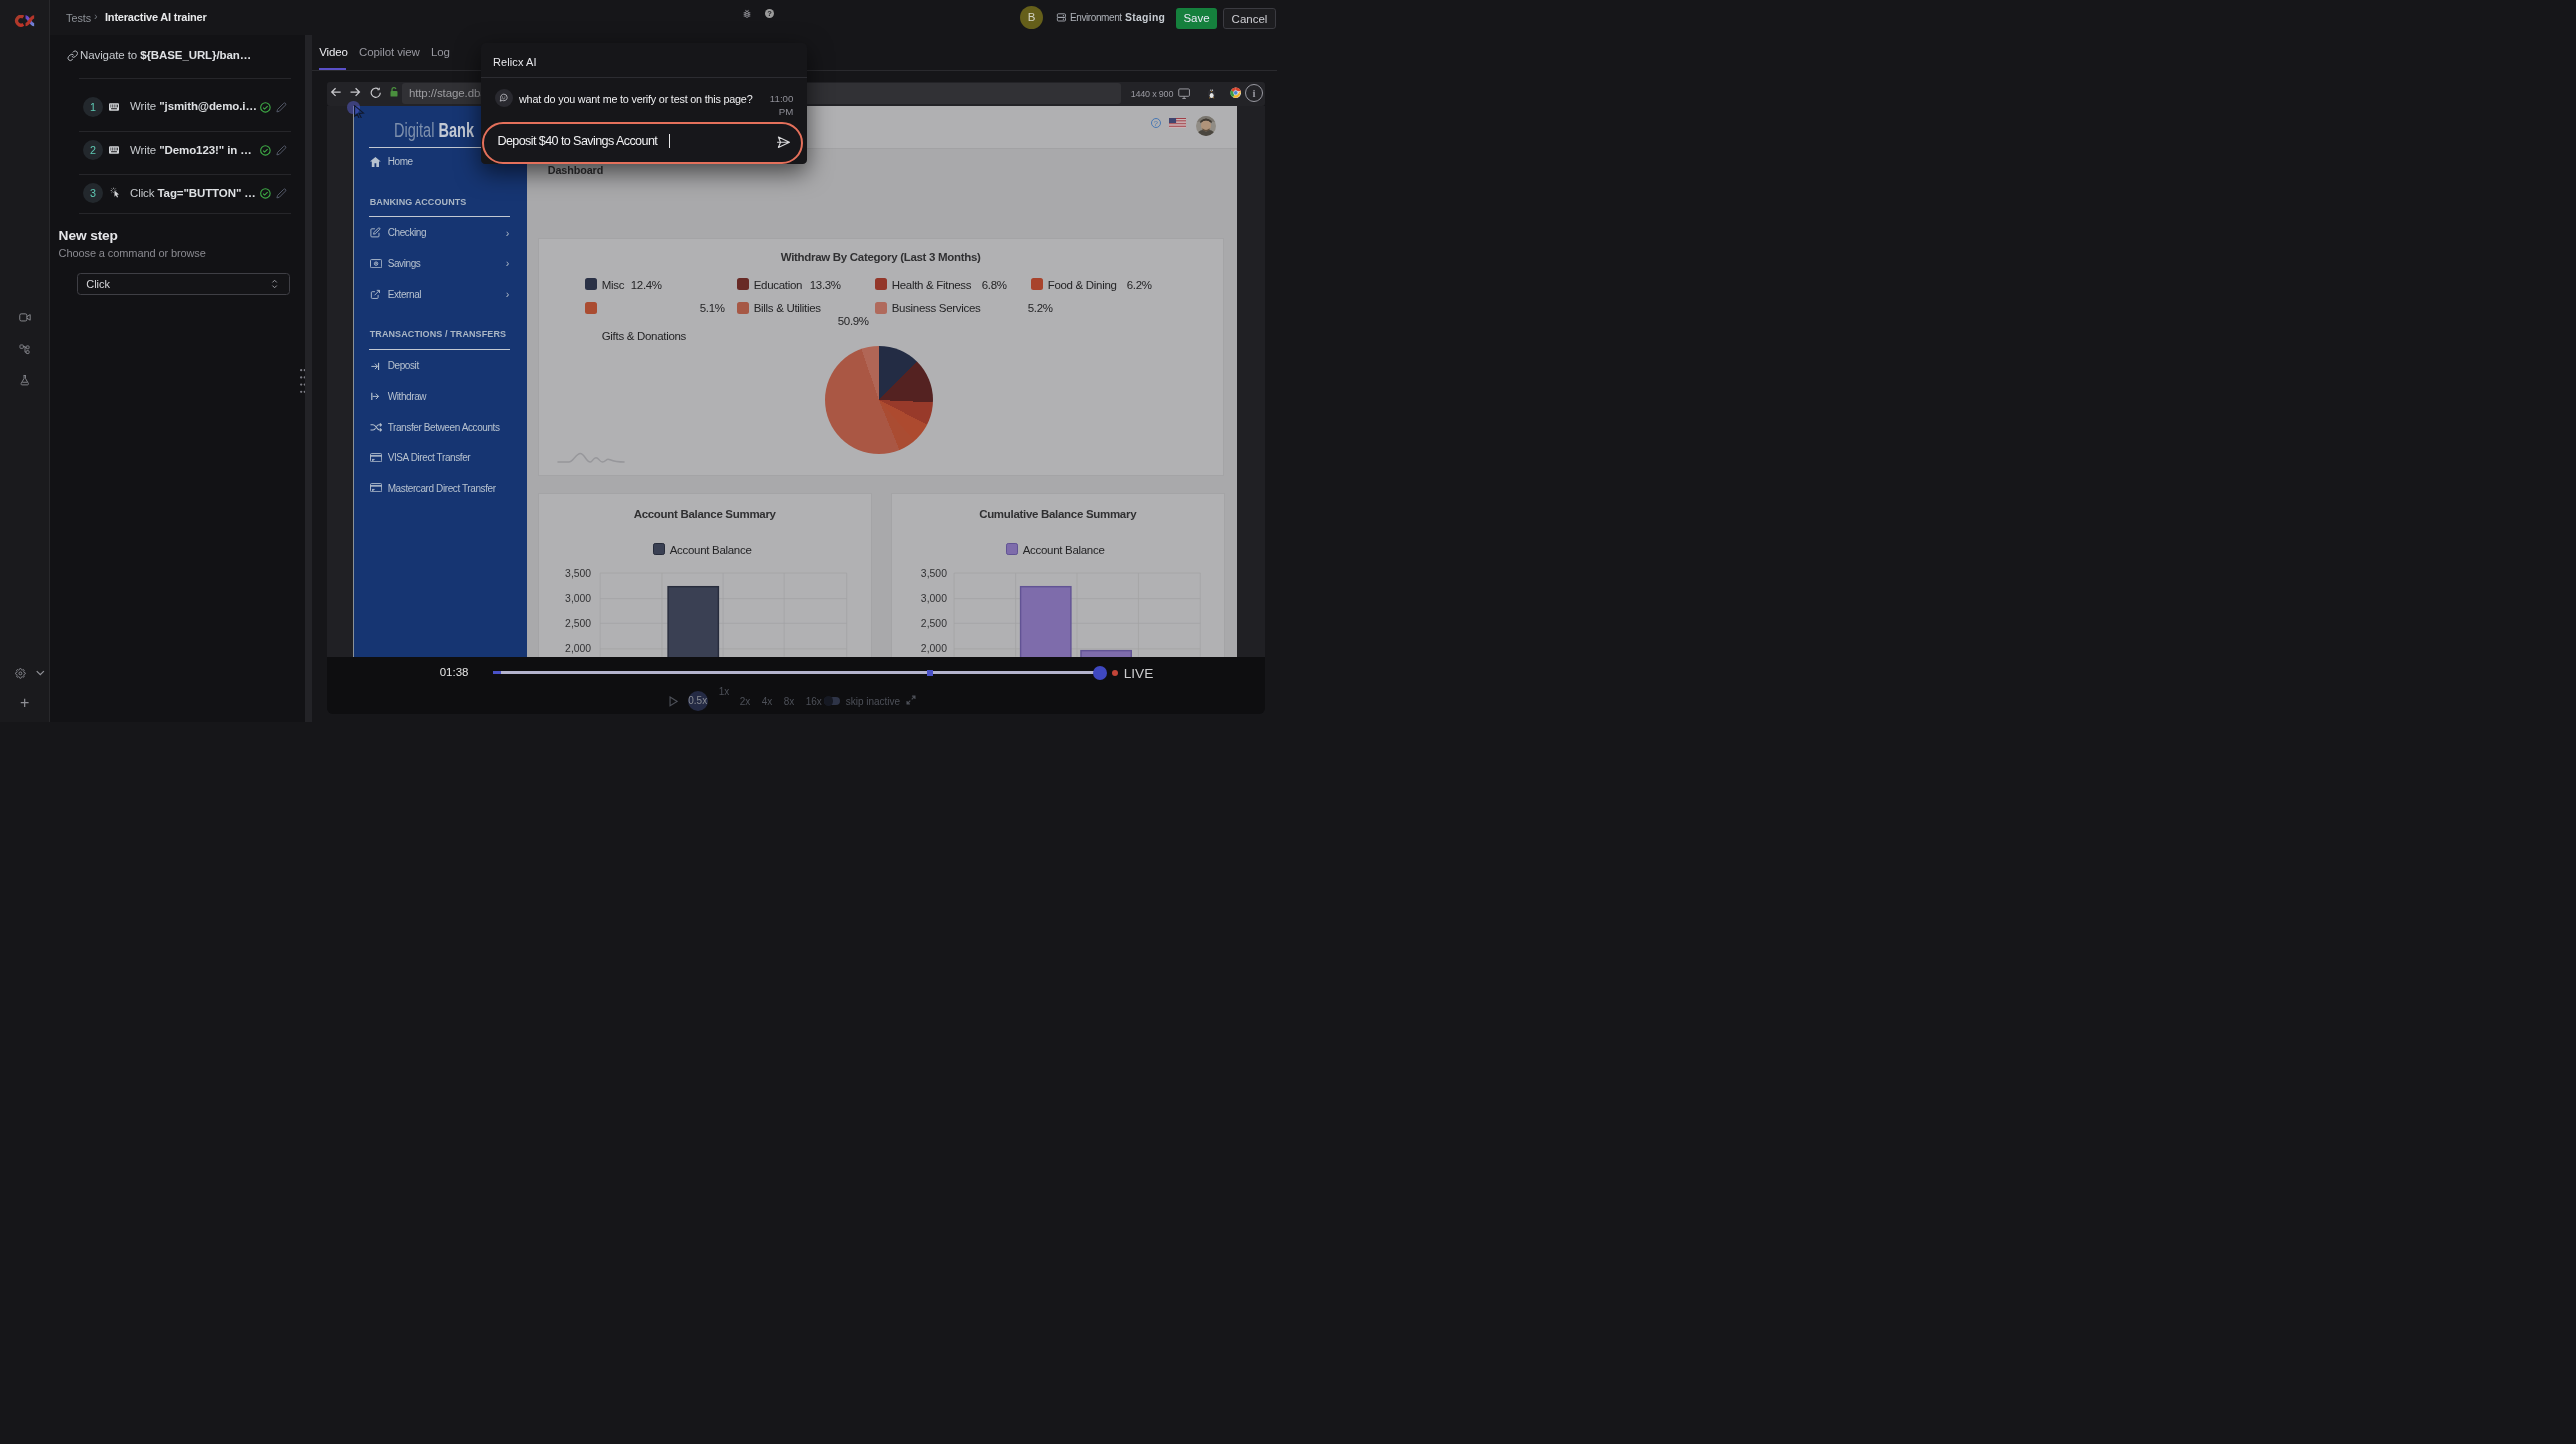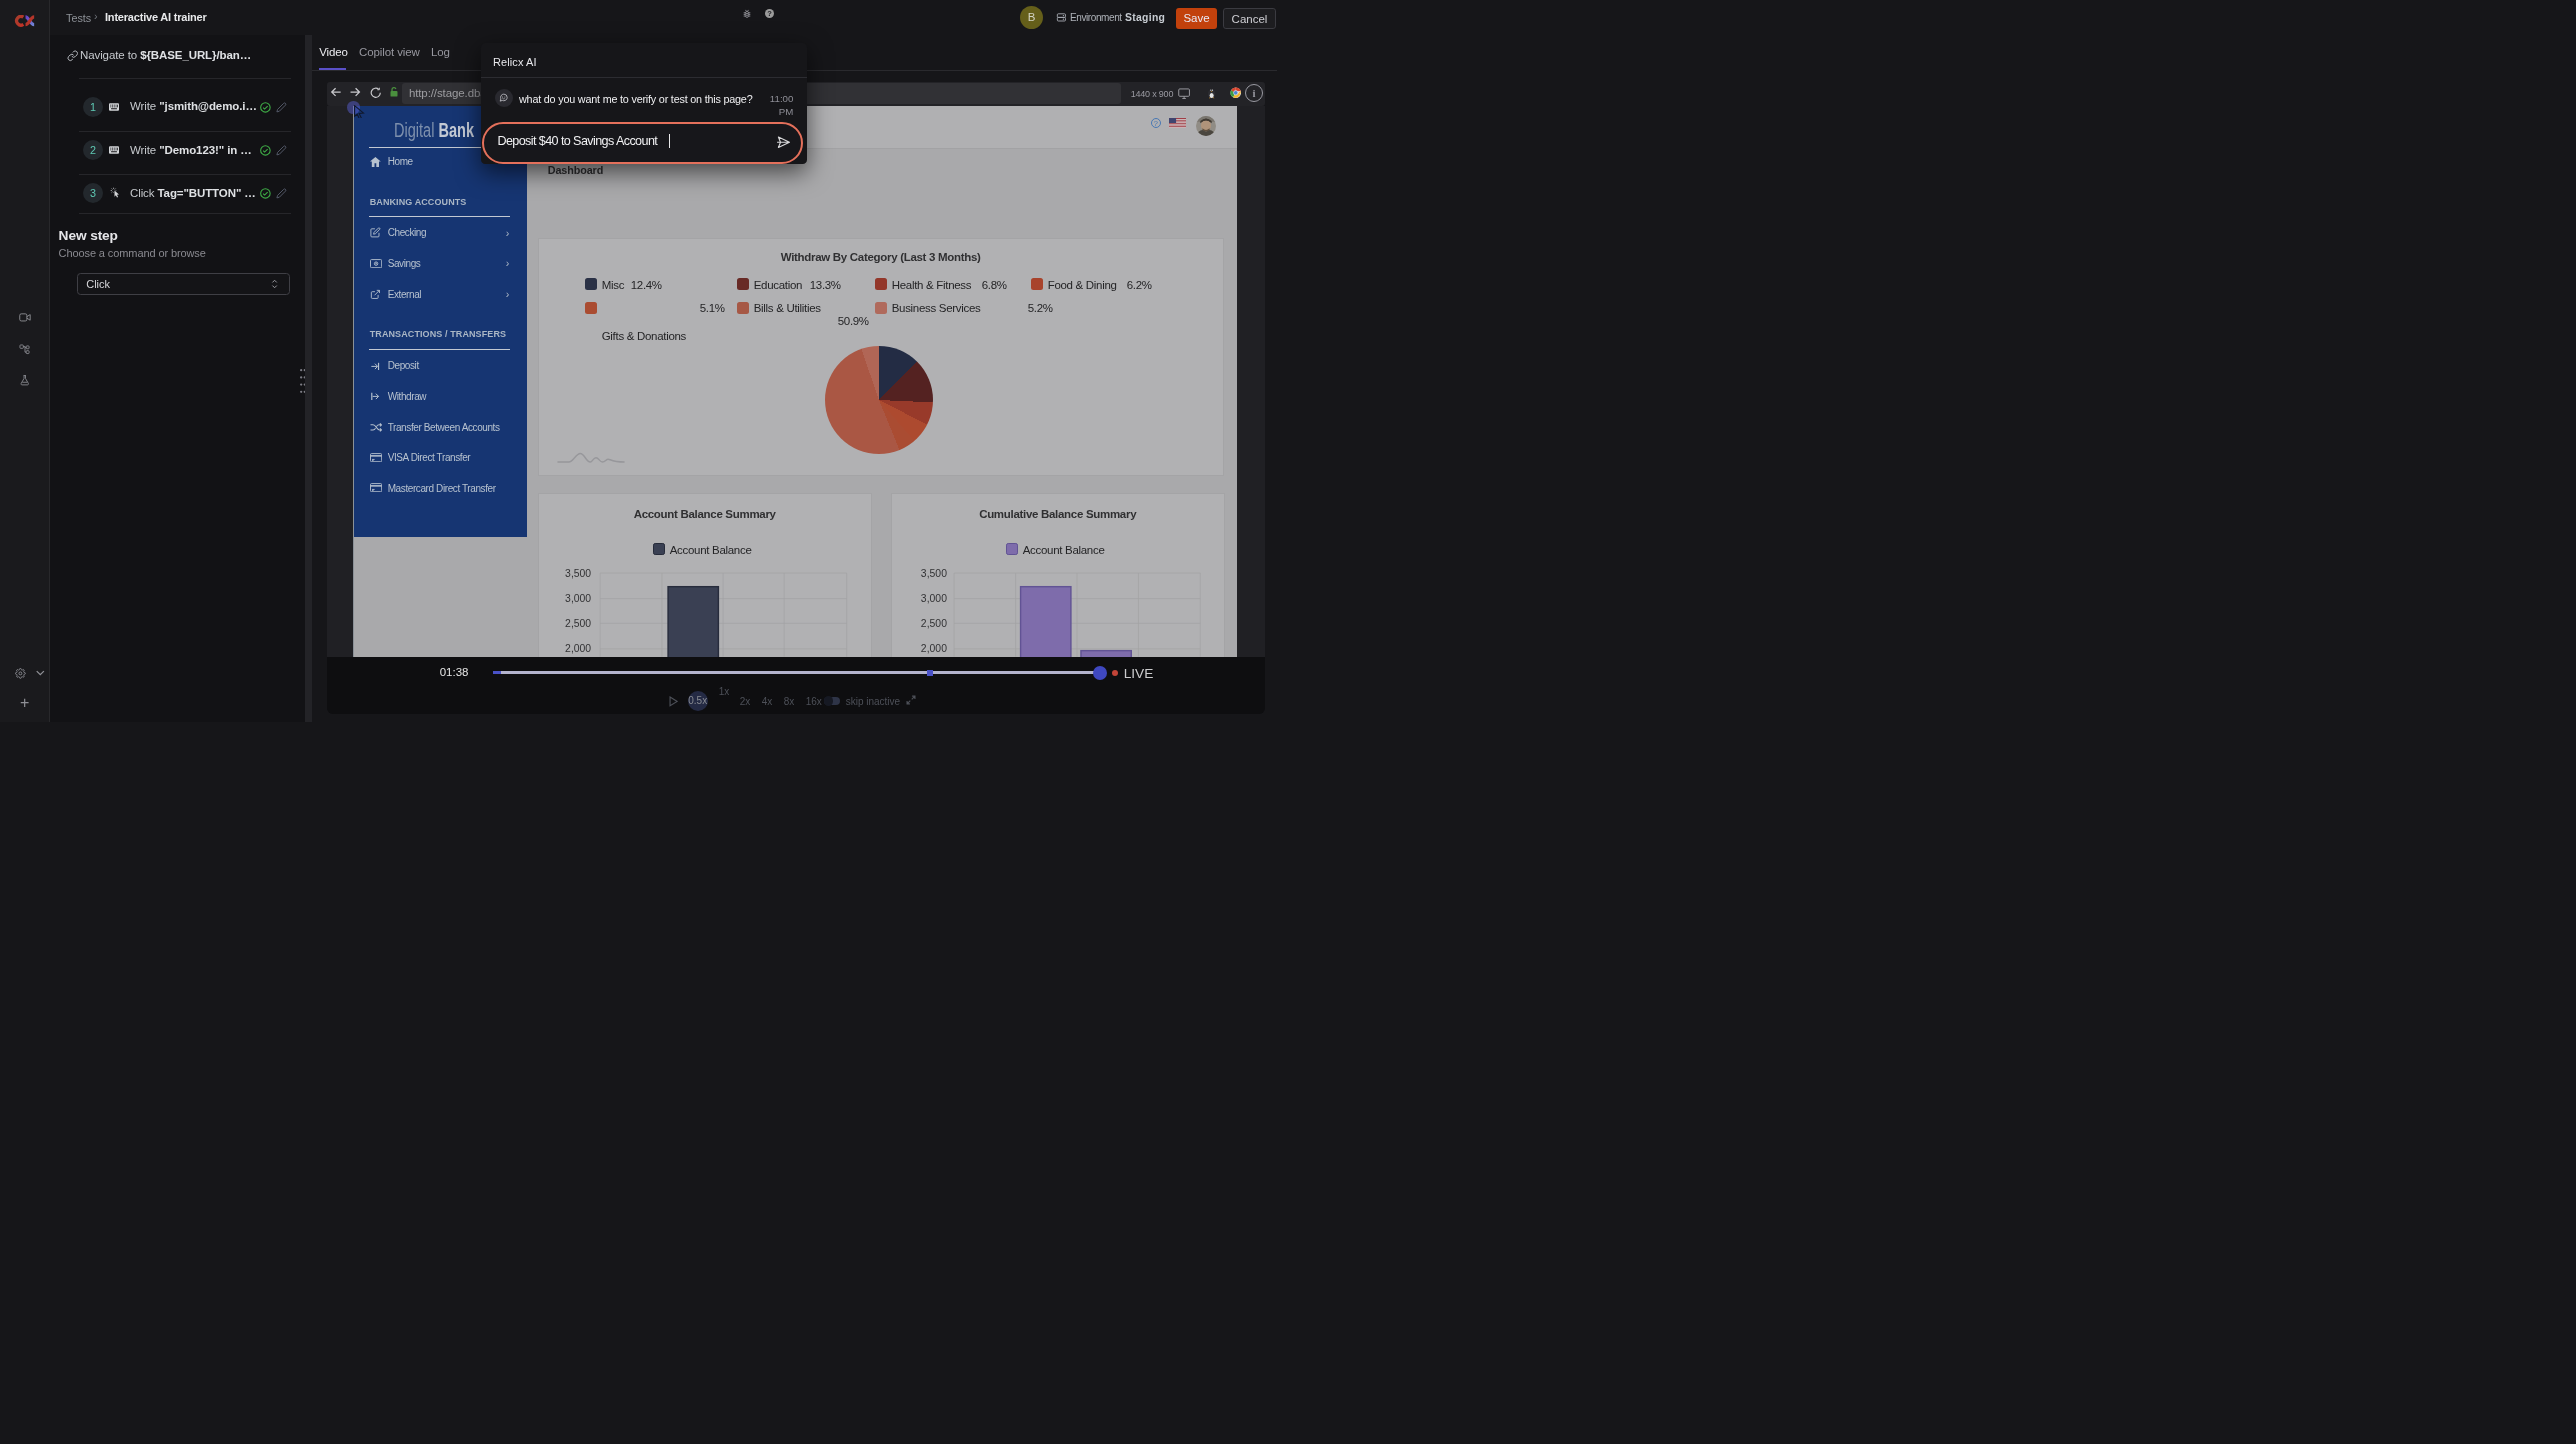--- a/index.html
+++ b/index.html
@@ -23,21 +23,21 @@
   .tab { position:absolute; top:11px; font-size:11.5px; letter-spacing:-0.1px; color:#97979f; }
   #tabline { position:absolute; left:0px; top:35px; width:965px; height:0.7px; background:#2a2a2e; }
   #tabunderline { position:absolute; left:7.2px; top:33px; width:26.6px; height:1.8px; background:#5a50c8; }
 
   #chromebar { position:absolute; left:14.7px; top:47px; width:938px; height:24px; background:#232327; border-radius:2.9px; }
   #urlfield { position:absolute; left:75px; top:1.1px; width:719px; height:21px; background:#313135; border-radius:2.9px; color:#9d9da1; font-size:11.5px; line-height:21px; padding-left:7.2px; letter-spacing:-0.1px; }
   #videobox { position:absolute; left:14.7px; top:71px; width:938px; height:551px; background:#202024; overflow:hidden; }
   #controlbar { position:absolute; left:14.7px; top:622px; width:938px; height:57px; background:#0e0e10; border-radius:0 0 5.8px 5.8px; }
 
   #bankpage { position:absolute; left:26px; top:0px; width:884px; height:551px; background:#a9a9ab; border-left:0.7px solid #8b9197; overflow:hidden; }
-  #banksidebar { position:absolute; left:0px; top:0px; width:173px; height:431px; background:#163572; }
+  #banksidebar { position:absolute; left:0px; top:0px; width:173px; height:551px; background:#163572; }
   .bnav { position:absolute; left:34px; font-size:10px; letter-spacing:-0.4px; color:#b7c2cf; white-space:nowrap; }
   .bhead { position:absolute; left:16px; font-size:9px; font-weight:bold; color:#aab6c5; letter-spacing:0.1px; white-space:nowrap; }
   .bhr { position:absolute; left:15px; width:141px; height:1.4px; background:#c2c8d2; }
   .chev { position:absolute; left:152px; color:#aab6c5; font-size:10.8px; }
   #bankhead { position:absolute; left:173px; top:0; width:712px; height:43px; background:#b0b0b2; border-bottom:0.7px solid #a2a2a4; }
 
   .card { position:absolute; background:#b1b1b3; border:0.7px solid #a4a4a6; }
   .ctitle { position:absolute; width:100%; text-align:center; font-size:11.5px; font-weight:bold; letter-spacing:-0.3px; color:#303032; }
   .lgsq { position:absolute; width:12.2px; height:12.2px; border-radius:2.5px; }
   .lgtx { position:absolute; font-size:11.5px; letter-spacing:-0.3px; color:#242426; }
@@ -60,21 +60,21 @@
     </svg>
     <div class="abs" style="left:715px; top:9px; width:9.3px; height:9.3px; border-radius:50%; background:#9b9b9b; color:#202024; font-size:7.5px; font-weight:bold; text-align:center; line-height:9.3px;">?</div>
     <div class="abs" style="left:970px; top:5.8px; width:23px; height:23px; border-radius:50%; background:#655f1a; color:#d3d4c4; font-size:11.5px; text-align:center; line-height:23px;">B</div>
     <svg class="abs" style="left:1006px; top:12px;" width="10.8" height="10.8" viewBox="0 0 24 24" fill="none" stroke="#a9adb4" stroke-width="2">
       <rect x="3" y="4" width="18" height="8" rx="2"></rect>
         <rect x="3" y="12" width="18" height="8" rx="2"></rect>
         <path d="M16.5 8h.01M16.5 16h.01" stroke-linecap="round" stroke-width="3"></path>
     </svg>
     <div class="abs" style="left:1020px; top:12px; font-size:10px; letter-spacing:-0.4px; color:#aeb2b8;">Environment</div>
     <div class="abs" style="left:1075px; top:11.5px; font-size:10.4px; letter-spacing:0.3px; color:#c7ccd2; font-weight:bold;">Staging</div>
-    <div class="abs" style="left:1126px; top:7.5px; width:41px; height:21.6px; background:#c2410c; border-radius:2.9px; color:#e9e9f6; font-size:11.5px; text-align:center; line-height:21.6px;">Save</div>
+    <div class="abs" style="left:1126px; top:7.5px; width:41px; height:21.6px; background:#15803d; border-radius:2.9px; color:#e9e9f6; font-size:11.5px; text-align:center; line-height:21.6px;">Save</div>
     <div class="abs" style="left:1173px; top:7.5px; width:53px; height:21.6px; background:#1d1d20; border:0.7px solid #3b3b41; border-radius:2.9px; color:#cfcfd4; font-size:11.5px; text-align:center; line-height:20px;">Cancel</div>
   </div>
   <div id="rail">
     <svg class="abs" style="left:13.7px; top:15px;" width="21.6" height="11.5" viewBox="0 0 60 32">
       <defs>
         <linearGradient id="cxg1" x1="0" y1="0" x2="1" y2="1">
             <stop offset="0" stop-color="#a83c2c"></stop>
             <stop offset="1" stop-color="#c23327"></stop>
           </linearGradient>
         <linearGradient id="cxg2" x1="0" y1="0" x2="1" y2="1">

